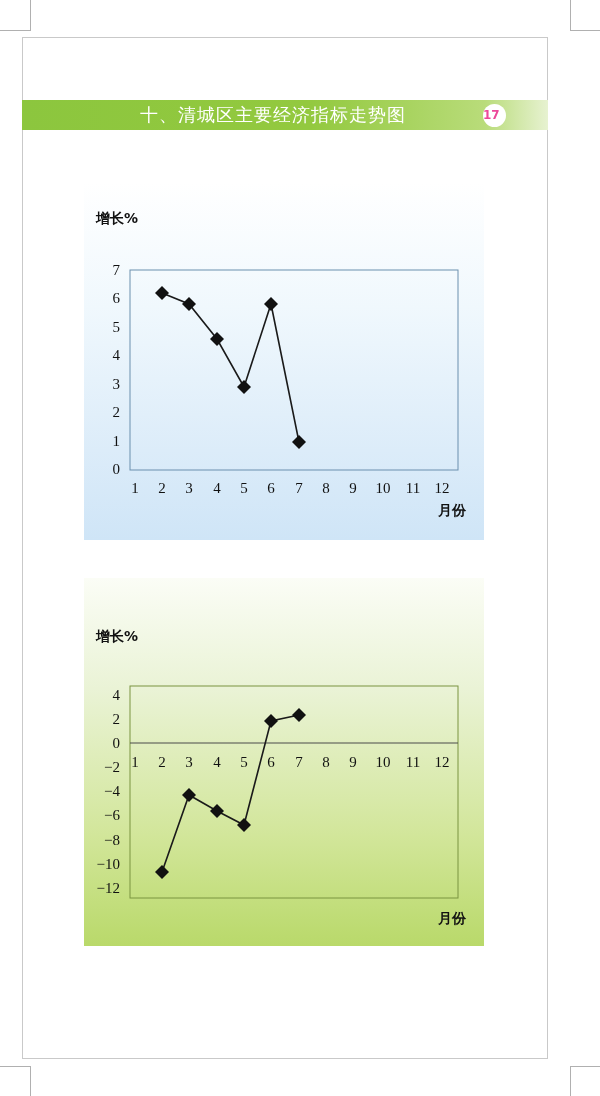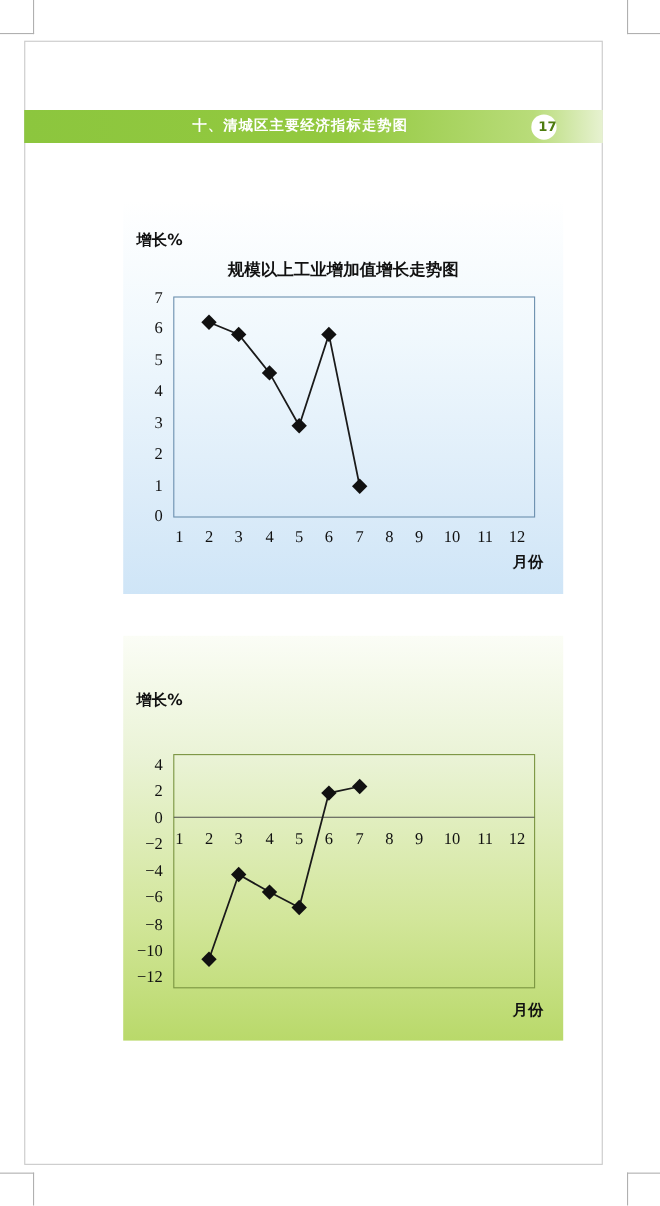--- a/index.html
+++ b/index.html
@@ -49,47 +49,47 @@
   }
   .header-title {
     position: absolute;
     left: 0;
     top: 0;
     width: 100%;
     height: 30px;
     line-height: 30px;
     text-align: center;
     color: #ffffff;
-    font-weight: bold;
-    font-size: 13px;
+    font-weight: normal;
+    font-size: 18px;
     letter-spacing: 1px;
     font-family: "DejaVu Sans", "Liberation Sans", sans-serif;
     padding-right: 24px;
     box-sizing: border-box;
   }
   .page-badge {
     position: absolute;
     right: 42px;
     top: 4px;
     width: 23px;
     height: 23px;
     border-radius: 50%;
     background: #ffffff;
-    color: #4d7c0f;
+    color: #ec4899;
     font-size: 12px;
     font-weight: bold;
     line-height: 23px;
-    text-align: right;
+    text-align: left;
     font-family: "DejaVu Sans", "Liberation Sans", sans-serif;
   }
 
   
   .panel {
     position: absolute;
-    left: 112px;
+    left: 84px;
     width: 400px;
   }
   .panel-1 {
     top: 182px;
     height: 358px;
     background: linear-gradient(to bottom, #ffffff 0%, #f0f8fd 35%, #dcecf9 75%, #cfe5f7 100%);
   }
   .panel-2 {
     top: 578px;
     height: 368px;
@@ -143,21 +143,20 @@
 
 <div class="page"></div>
 
 <div class="header-band">
   <div class="header-title">十、清城区主要经济指标走势图</div>
   <div class="page-badge">17</div>
 </div>
 
 <div class="panel panel-1">
   <div class="axis-unit" style="left: 12px; top: 28px;">增长%</div>
-  <div class="chart-title" style="top: 54px;">规模以上工业增加值增长走势图</div>
   <div class="month-label" style="right: 18px; top: 320px;">月份</div>
 
   <svg class="plot-svg" width="400" height="358">
 
     <rect x="46" y="88" width="328" height="200" fill="none" stroke="#6b8fae" stroke-width="1"></rect>
 
     <text class="tick-text" x="36" y="93" text-anchor="end">7</text>
     <text class="tick-text" x="36" y="121" text-anchor="end">6</text>
     <text class="tick-text" x="36" y="150" text-anchor="end">5</text>
     <text class="tick-text" x="36" y="178" text-anchor="end">4</text>

